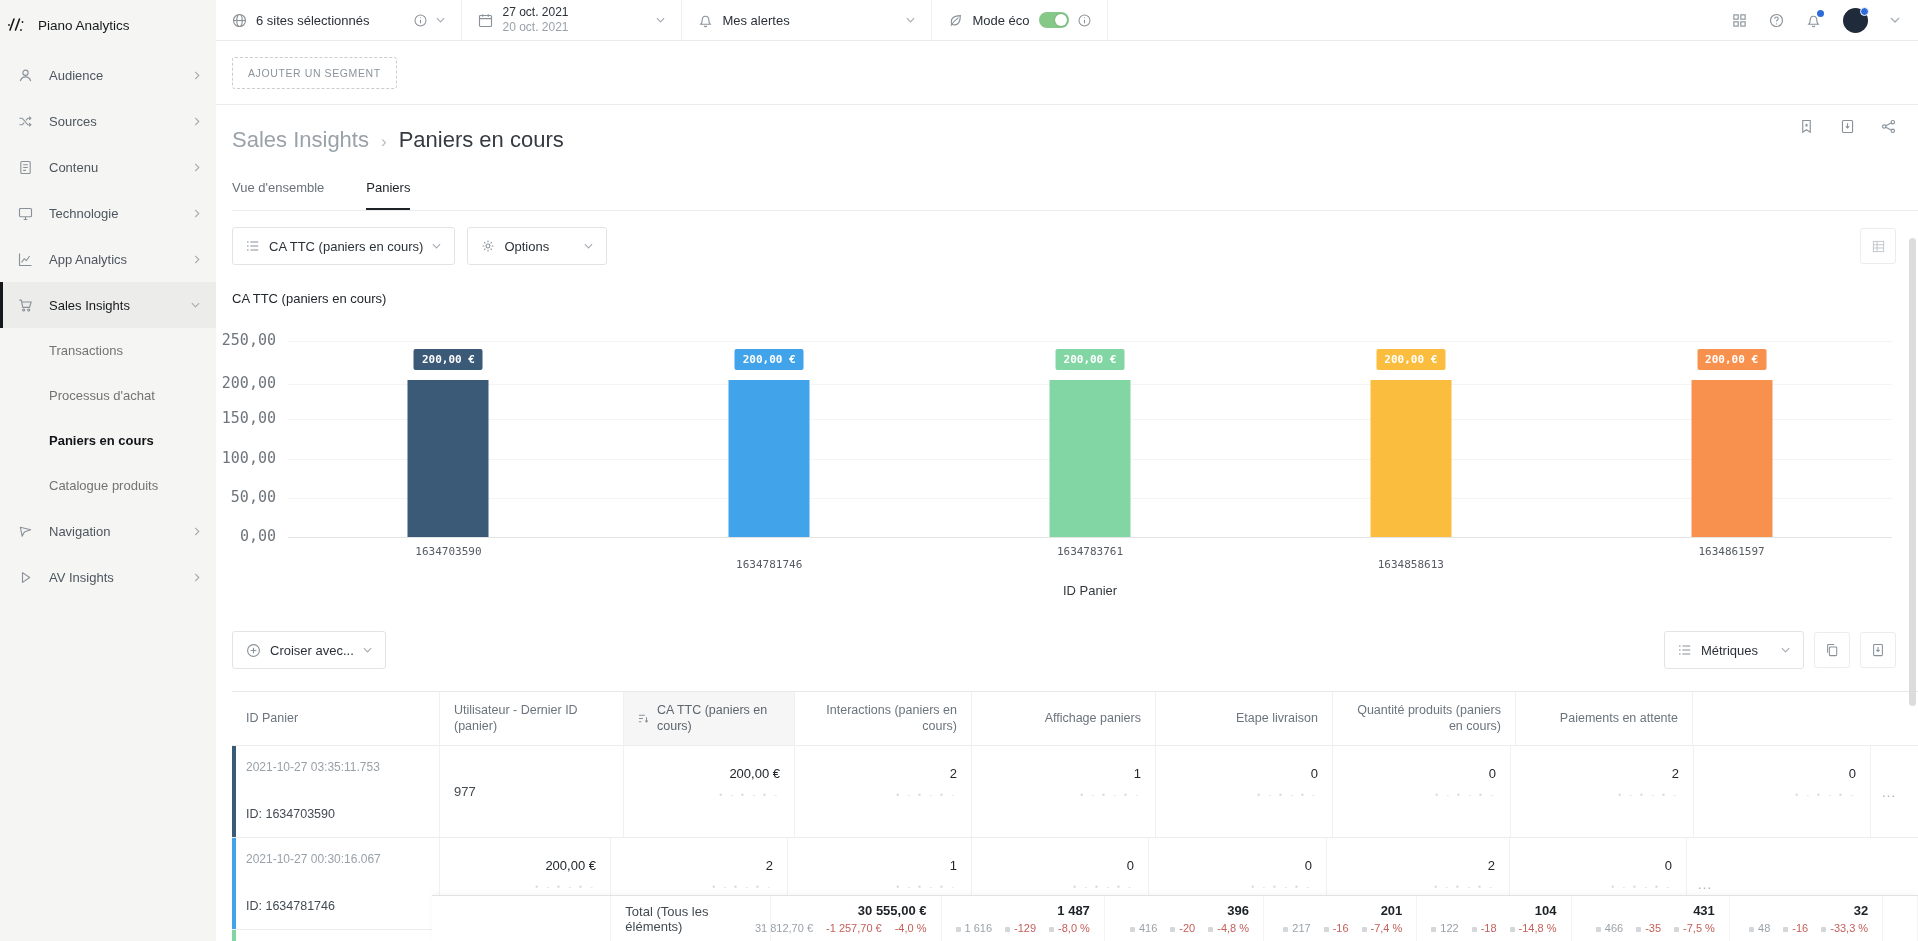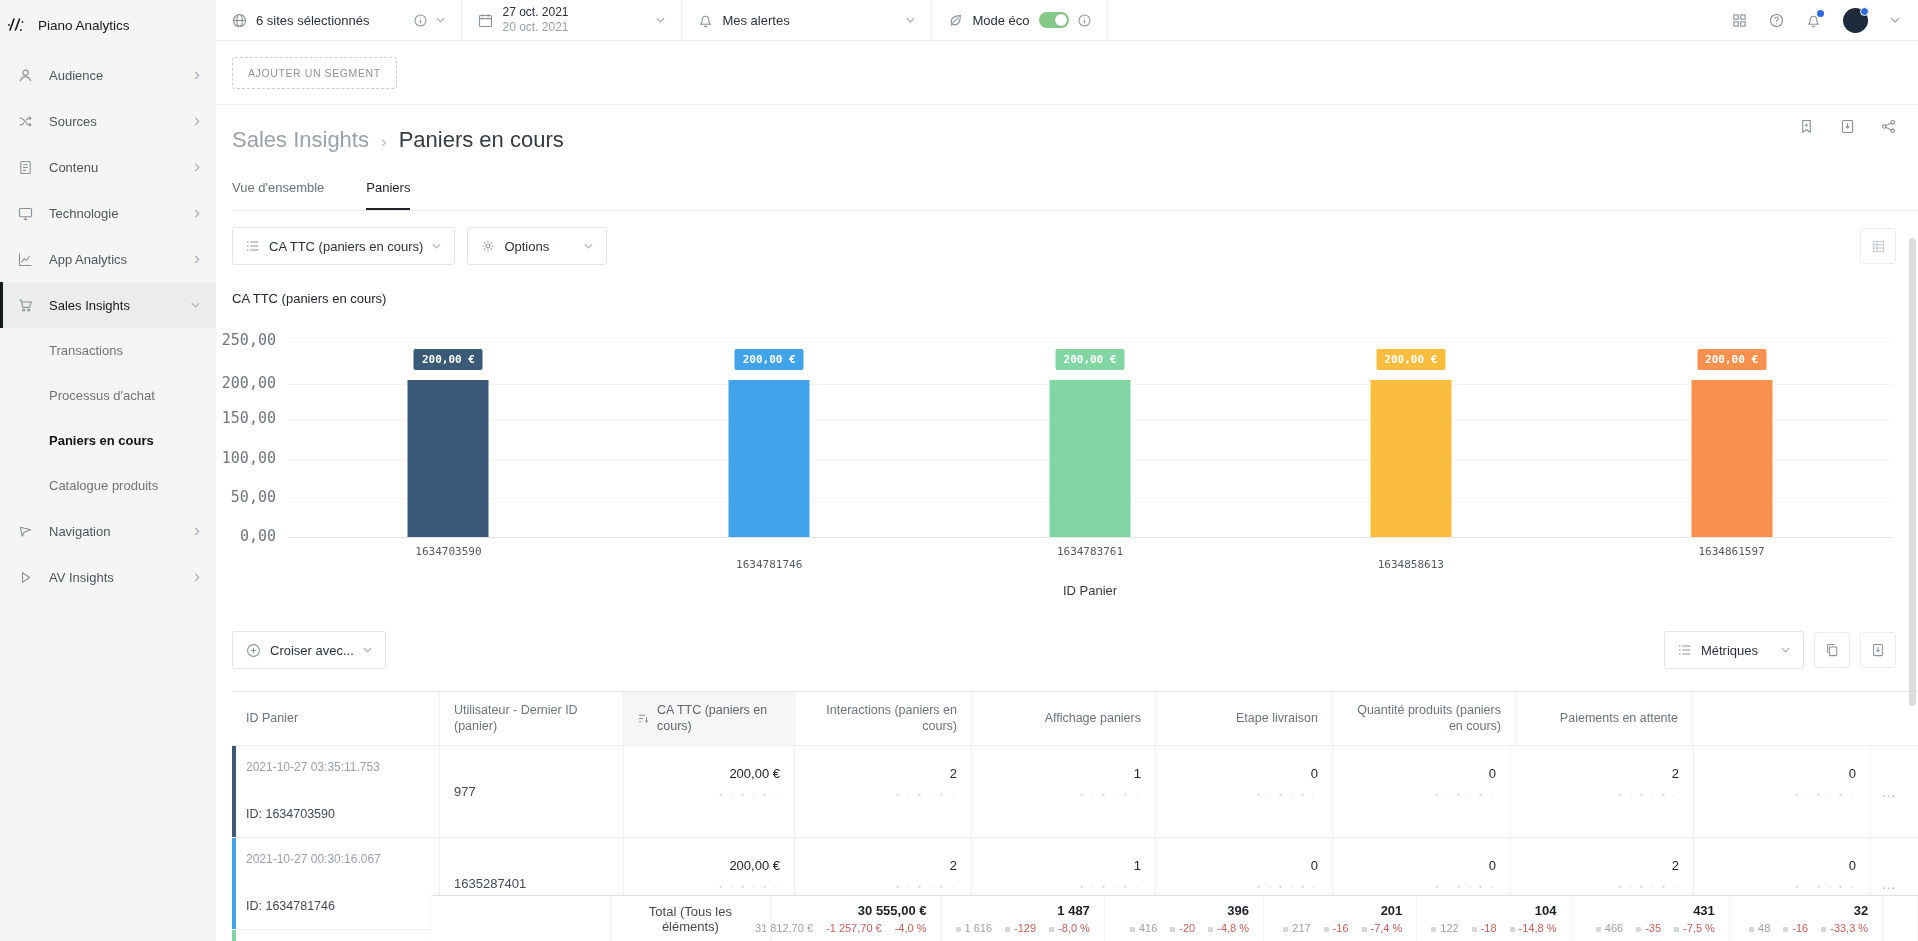--- a/index.html
+++ b/index.html
@@ -107,21 +107,21 @@
   .drow .cell-num { align-items:flex-end; padding-top:20px; }
   .drow .val { color:#22272c; font-size:13px; }
   .dots { margin-top:9px; font-size:8px; letter-spacing:3px; color:#d4d7da; white-space:nowrap; }
   .drow .cell-actions { justify-content:center; align-items:center; color:#b0b7bd; font-size:15px;
     letter-spacing:1px; cursor:pointer; padding:0 6px; }
   .drow.partial { height:34px; overflow:hidden; border-bottom:none; }
   .drow.partial .cell-id { padding-top:17px; }
 
   .tfoot { position:absolute; left:216px; right:0; bottom:0; background:#fff; border-top:1px solid #e2e2e2;
     box-shadow:0 -2px 5px rgba(0,0,0,.03); }
-  .tfoot .trow { border-bottom:none;text-align:center; }
+  .tfoot .trow { border-bottom:none; }
   .tfoot .tcell { border-right:1px solid #f4f4f4; padding-top:7px; padding-bottom:7px; }
   .tfoot .label-cell { display:flex; align-items:center; justify-content:flex-end; color:#434b52; font-size:13px; }
   .tfoot .cell-num { display:flex; flex-direction:column; align-items:flex-end; }
   .tfoot .main { color:#1d2227; font-size:13px; font-weight:700; }
   .subline { margin-top:4px; display:flex; gap:13px; font-size:11px; white-space:nowrap; }
   .subline .prev { color:#9aa2a9; }
   .subline .neg { color:#c4605a; }
   .mark { display:inline-block; width:5px; height:5px; background:#d3d7da; border-radius:1px; margin-right:4px; vertical-align:middle; }
 
   .vscroll { position:absolute; right:2px; top:238px; width:7px; height:468px; border-radius:4px; background:#dcdcdc; }
@@ -617,21 +617,20 @@
                 <span class="val">0</span>
                 <span class="dots">▪ - ▪ - ▪ -</span>
               </div>
               <div class="tcell c9 cell-actions">…</div>
             </div>
             <div class="trow drow" style="--accent: #41a4ea;">
               <div class="tcell c0 cell-id">
                 <span class="date">2021-10-27 00:30:16.067</span>
                 <span class="cartid">ID: 1634781746</span>
               </div>
-              <div class="tcell c1 cell-user">1635287401</div>
               <div class="tcell c2 cell-num">
                 <span class="val">200,00 €</span>
                 <span class="dots">▪ - ▪ - ▪ -</span>
               </div>
               <div class="tcell c3 cell-num">
                 <span class="val">2</span>
                 <span class="dots">▪ - ▪ - ▪ -</span>
               </div>
               <div class="tcell c4 cell-num">
                 <span class="val">1</span>

